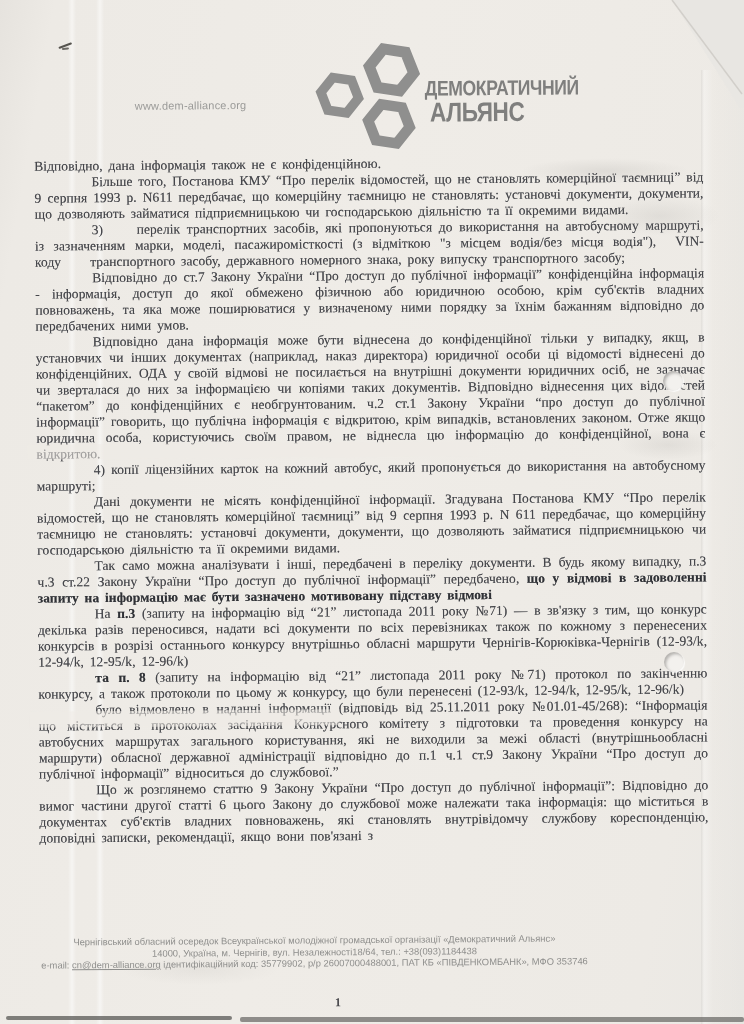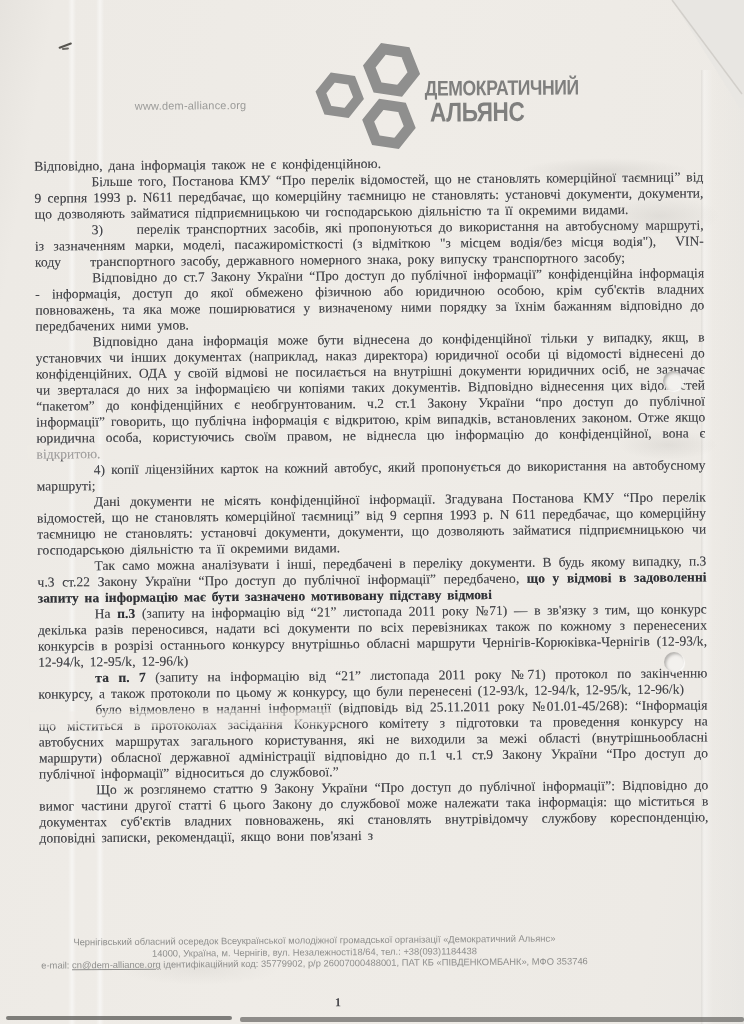--- a/index.html
+++ b/index.html
@@ -90,21 +90,21 @@
     <div class="body-text" id="paragraphs">
         <p class="para"><span>Відповідно, дана інформація також не є конфіденційною.</span></p>
         <p class="para ind"><span>Більше того, Постанова КМУ “Про перелік відомостей, що не становлять комерційної таємниці” від 9 серпня 1993 р. N611 передбачає, що комерційну таємницю не становлять: установчі документи, документи, що дозволяють займатися підприємницькою чи господарською діяльністю та її окремими видами.</span></p>
         <p class="para ind"><span>3)&nbsp;&nbsp;&nbsp;&nbsp;&nbsp;перелік транспортних засобів, які пропонуються до використання на автобусному маршруті, із зазначенням марки, моделі, пасажиромісткості (з відміткою "з місцем водія/без місця водія"),&nbsp; VIN-коду&nbsp;&nbsp;&nbsp;&nbsp; транспортного засобу, державного номерного знака, року випуску транспортного засобу;</span></p>
         <p class="para ind"><span>Відповідно до ст.7 Закону України “Про доступ до публічної інформації” конфіденційна інформація - інформація, доступ до якої обмежено фізичною або юридичною особою, крім суб'єктів владних повноважень, та яка може поширюватися у визначеному ними порядку за їхнім бажанням відповідно до передбачених ними умов.</span></p>
         <p class="para ind"><span>Відповідно дана інформація може бути віднесена до конфіденційної тільки у випадку, якщ, в установчих чи інших документах (наприклад, наказ директора) юридичної особи ці відомості віднесені до конфіденційних. ОДА у своїй відмові не посилається на внутрішні документи юридичних осіб, не зазначає чи зверталася до них за інформацією чи копіями таких документів. Відповідно віднесення цих відомостей “пакетом” до конфіденційних є необгрунтованим. ч.2 ст.1 Закону України “про доступ до публічної інформації” говорить, що публічна інформація є відкритою, крім випадків, встановлених законом. Отже якщо юридична особа, користуючись своїм правом, не віднесла цю інформацію до конфіденційної, вона є відкритою.</span></p>
         <p class="para ind"><span>4) копії ліцензійних карток на кожний автобус, який пропонується до використання на автобусному маршруті;</span></p>
         <p class="para ind"><span>Дані документи не місять конфіденційної інформації. Згадувана Постанова КМУ “Про перелік відомостей, що не становлять комерційної таємниці” від 9 серпня 1993 р. N 611 передбачає, що комерційну таємницю не становлять: установчі документи, документи, що дозволяють займатися підприємницькою чи господарською діяльністю та її окремими видами.</span></p>
         <p class="para ind"><span>Так само можна аналізувати і інші, передбачені в переліку документи. В будь якому випадку, п.3 ч.3 ст.22 Закону України “Про доступ до публічної інформації” передбачено, </span><b>що у відмові в задоволенні запиту на інформацію має бути зазначено мотивовану підставу відмові</b></p>
         <p class="para ind"><span>На </span><b>п.3</b><span> (запиту на інформацію від “21” листопада 2011 року №71) — в зв'язку з тим, що конкурс декілька разів переносився, надати всі документи по всіх перевізниках також по кожному з перенесених конкурсів в розрізі останнього конкурсу внутрішньо обласні маршрути Чернігів-Корюківка-Чернігів (12-93/k, 12-94/k, 12-95/k, 12-96/k)</span></p>
-        <p class="para ind"><b>та п. 7</b><span> (запиту на інформацію від “21” листопада 2011 року №71) протокол по закінченню конкурсу, а також протоколи по цьому ж конкурсу, що були перенесені (12-93/k, 12-94/k, 12-95/k, 12-96/k)</span></p>
+        <p class="para ind"><b>та п. 8</b><span> (запиту на інформацію від “21” листопада 2011 року №71) протокол по закінченню конкурсу, а також протоколи по цьому ж конкурсу, що були перенесені (12-93/k, 12-94/k, 12-95/k, 12-96/k)</span></p>
         <p class="para ind"><span>було відмовлено в наданні інформації (відповідь від 25.11.2011 року №01.01-45/268): “Інформація що міститься в протоколах засідання Конкурсного комітету з підготовки та проведення конкурсу на автобусних маршрутах загального користування, які не виходили за межі області (внутрішньообласні маршрути) обласної державної адміністрації відповідно до п.1 ч.1 ст.9 Закону України “Про доступ до публічної інформації” відноситься до службової.”</span></p>
         <p class="para ind"><span>Що ж розглянемо статтю 9 Закону України “Про доступ до публічної інформації”: Відповідно до вимог частини другої статті 6 цього Закону до службової може належати така інформація: що міститься в документах суб'єктів владних повноважень, які становлять внутрівідомчу службову кореспонденцію, доповідні записки, рекомендації, якщо вони пов'язані з</span></p>
       </div>
 
     <div class="footer">
       <div>Чернігівський обласний осередок Всеукраїнської молодіжної громадської організації «Демократичний Альянс»</div>
       <div>14000, Україна, м. Чернігів, вул. Незалежності18/64, тел.: +38(093)1184438</div>
       <div><span>e-mail: </span><a class="email">cn@dem-alliance.org</a><span> ідентифікаційний код: 35779902, р/р 26007000488001, ПАТ КБ «ПІВДЕНКОМБАНК», МФО 353746</span></div>
     </div>
 

